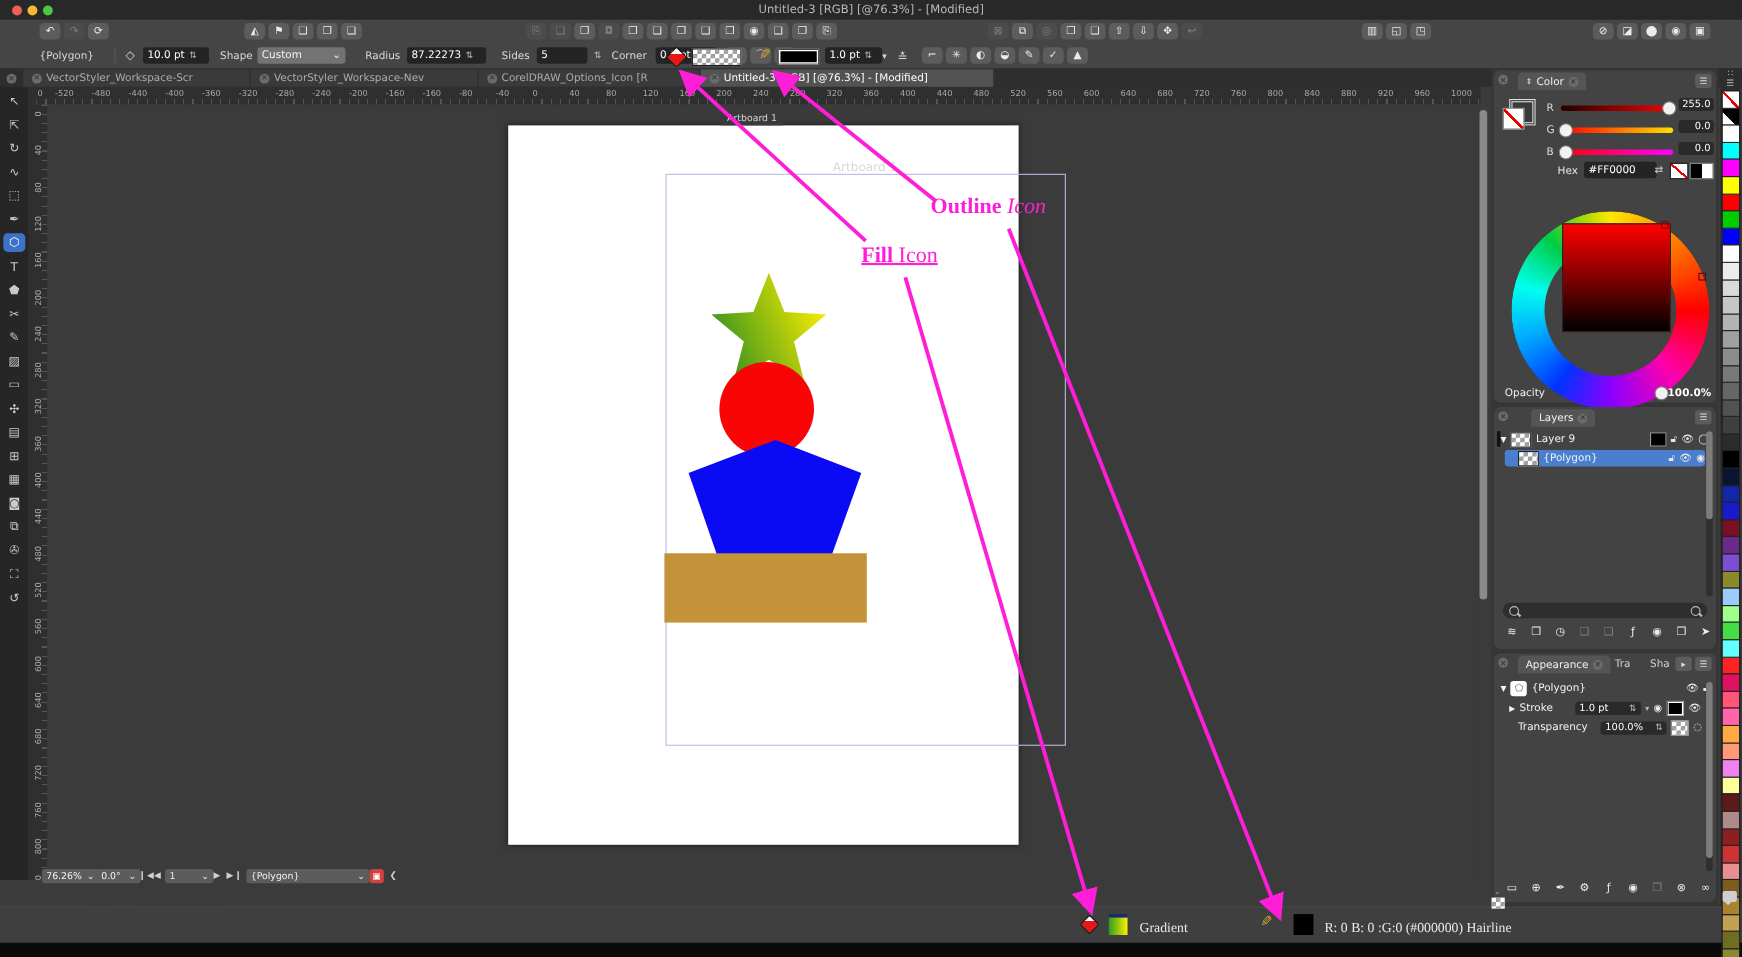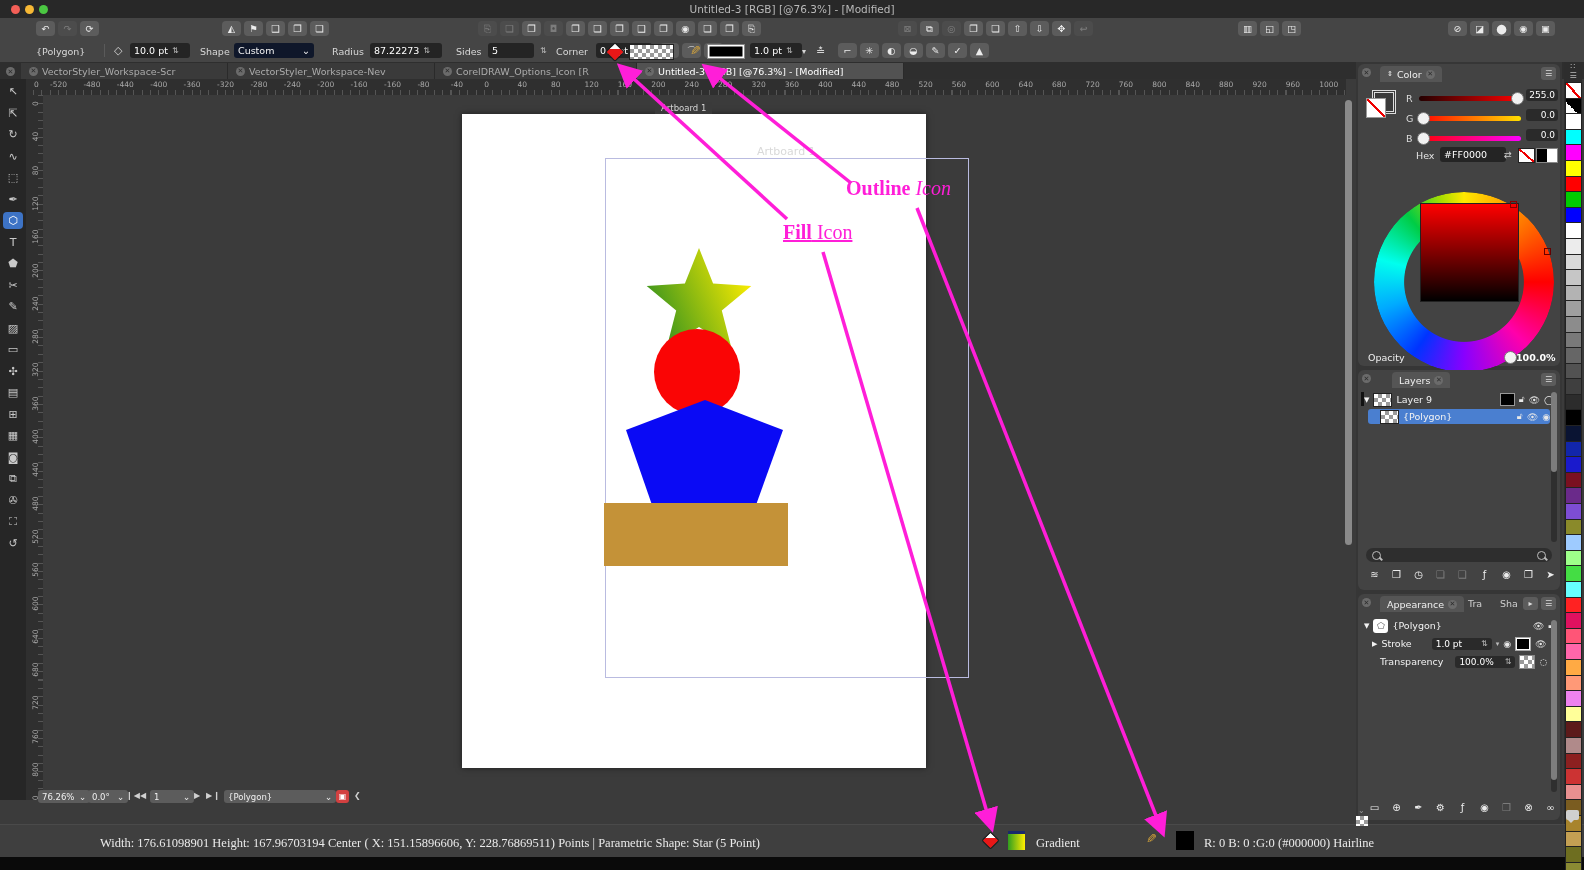--- a/index.html
+++ b/index.html
@@ -15,21 +15,21 @@
   .toolbar{position:absolute;left:0;width:1584px;height:22px;background:#454545;}
   .t1{top:18px;border-bottom:1px solid #3a3a3a;}
   .t2{top:40px;}
   .tgroup{position:absolute;top:3px;display:flex;}
   .tbtn{display:inline-flex;align-items:center;justify-content:center;width:19px;height:15px;
         background:#5c5c5c;border-radius:4px;margin-right:3px;color:#ececec;font-size:9.5px;line-height:1;}
   .tbtn.dim{opacity:.33;}
   .lab{position:absolute;top:6px;color:#d8d8d8;}
   .pill{position:absolute;top:3px;height:15px;background:#242424;border-radius:3px;color:#fff;
         display:flex;align-items:center;padding:0 4px;font-size:9.5px;}
-  .drop{background:#0f172a;color:#f2f2f2;}
+  .drop{background:#737373;color:#f2f2f2;}
   .stp{color:#bbb;margin-left:4px;font-size:8px;}
   .sep{position:absolute;top:4px;width:1px;height:13px;background:#5a5a5a;}
   .minor{position:absolute;top:5px;color:#d5d5d5;font-size:11px;}
   
   .tabbar{position:absolute;left:0;top:62px;width:1584px;height:17px;background:#2e2e2e;display:flex;align-items:flex-end;}
   .tab{height:16px;display:flex;align-items:center;gap:4px;padding:0 8px;background:#3a3a3a;color:#ababab;
        border-right:1px solid #2a2a2a;font-size:9.5px;white-space:nowrap;overflow:hidden;}
   .tab.active{background:#525252;color:#fff;}
   .xc{display:inline-flex;width:9px;height:9px;border-radius:50%;background:#6b6b6b;color:#2e2e2e;
       align-items:center;justify-content:center;font-size:7px;flex:0 0 9px;}
@@ -418,21 +418,20 @@
         <span class="sw none"></span>
         <span class="sw" style="background: rgb(196, 146, 56);"></span>
         <span class="sw" style="background: rgb(31, 31, 232);"></span>
         <span class="sw" style="background: rgb(251, 13, 13);"></span>
         <span class="sw" style="background: linear-gradient(90deg, rgb(47, 158, 31), rgb(255, 238, 0));"></span>
       </span>
   </div>
 
   <div class="statusbar">
 
-    <span class="stext" style="left:100px;">Width: 176.61098901  Height: 167.96703194  Center ( X: 151.15896606, Y: 228.76869511)  Points  |  Parametric Shape: Star (5 Point)</span>
     <span class="abs" style="left:984px;top:9px;"><span class="bucket" style="width:11px;height:11px;"></span></span>
     <span class="abs" style="left:1008px;top:6px;width:17px;height:19px;background:linear-gradient(90deg,#2f9e1f,#ffee00);border-top:3px solid #1a2a6a;box-sizing:border-box;"></span>
     <span class="stext" style="left:1036px;">Gradient</span>
     <span class="abs pen" style="left:1146px;top:6px;">✎</span>
     <span class="abs" style="left:1176px;top:6px;width:18px;height:19px;background:#000;"></span>
     <span class="stext" style="left:1204px;">R: 0 B: 0 :G:0  (#000000) Hairline</span>
   </div>
   <div class="blackstrip"></div>
 
   <div class="rightcol">

